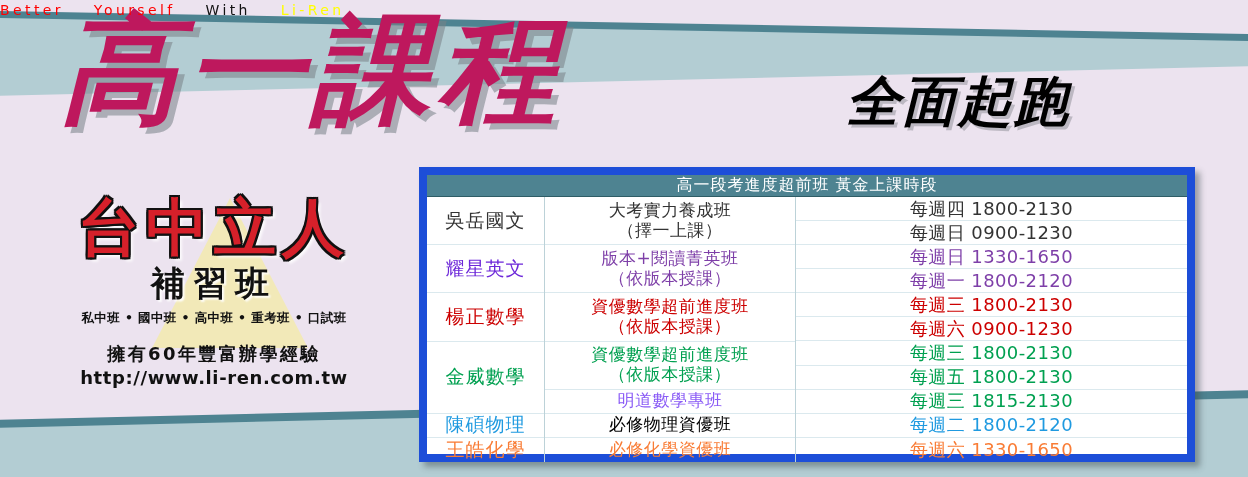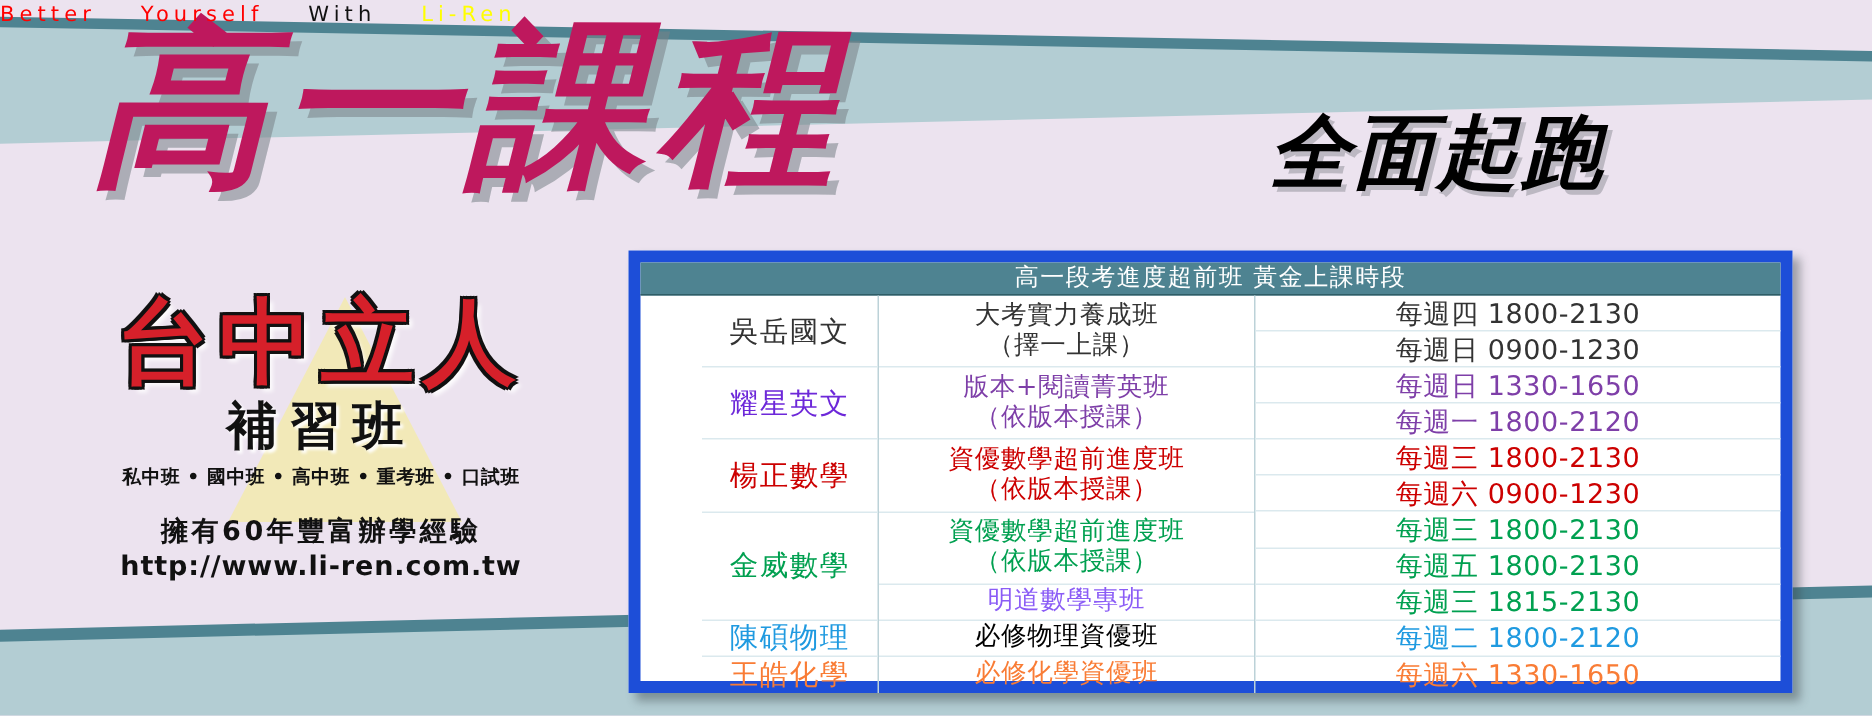--- a/index.html
+++ b/index.html
@@ -112,21 +112,21 @@
     background:#ffffff; border:8px solid #1d4ed8; z-index:20;
     box-shadow:5px 5px 6px rgba(60,70,75,.45);
     display:flex; flex-direction:column;
   }
   #sched-head {
     height:28px; background:#4e8391; color:#ffffff;
     display:flex; align-items:center; justify-content:center;
     font-size:16px; letter-spacing:1px; white-space:nowrap;
     border-bottom:1px solid #2f5d66;
   }
-  #sched-body { flex:1; display:flex;padding-left:41px; }
+  #sched-body { flex:1; display:flex; }
   .col-teacher { width:118px; border-right:1px solid #bcd2d8; display:flex; flex-direction:column; }
   .col-course  { width:251px; border-right:1px solid #bcd2d8; display:flex; flex-direction:column; }
   .col-time    { flex:1; display:flex; flex-direction:column; }
 
   .cell {
     display:flex; align-items:center; justify-content:center;
     text-align:center; white-space:nowrap; overflow:hidden;
     border-bottom:1px solid #dbe9ee;
   }
   .cell.last { border-bottom:none; }

